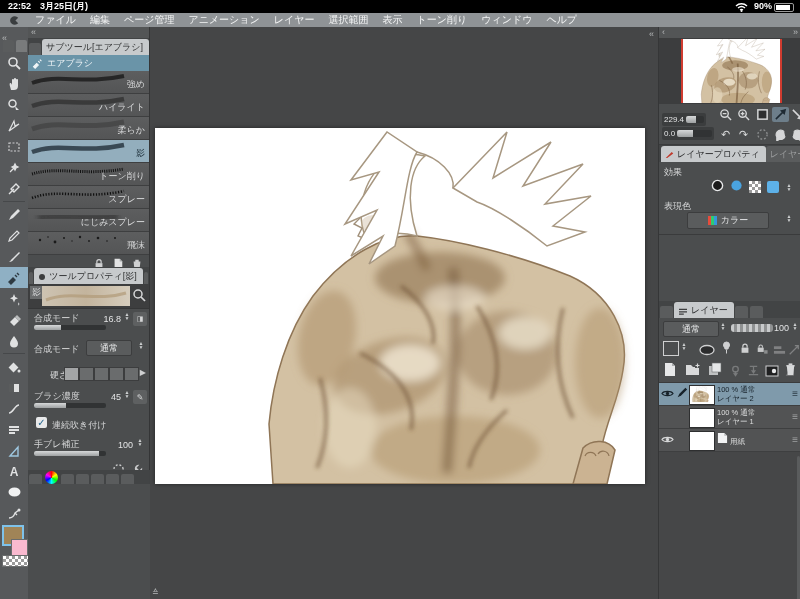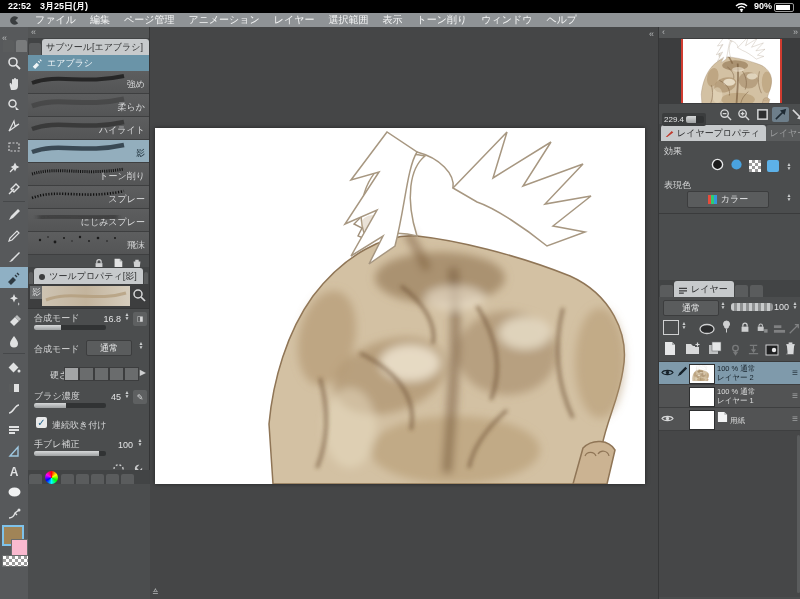--- a/index.html
+++ b/index.html
@@ -324,29 +324,29 @@
     </div>
 
     <div class="strow">
       <svg width="100" height="16" viewBox="0 0 100 16">
           <path d="M4,12 C30,2 55,14 96,5" fill="none" stroke="#1d1d1d" stroke-width="4" opacity=".85"></path>
         </svg>
       <span class="nm">強め</span>
     </div>
     <div class="strow">
       <svg width="100" height="16" viewBox="0 0 100 16">
-          <path d="M4,12 C30,2 55,14 96,5" fill="none" stroke="#3a3a3a" stroke-width="5" opacity=".55"></path>
-        </svg>
-      <span class="nm">柔らか</span>
+          <path d="M4,12 C30,2 55,14 96,5" fill="none" stroke="#2c2c2c" stroke-width="4.5" opacity=".7"></path>
+        </svg>
+      <span class="nm">ハイライト</span>
     </div>
     <div class="strow">
       <svg width="100" height="16" viewBox="0 0 100 16">
-          <path d="M4,12 C30,2 55,14 96,5" fill="none" stroke="#2c2c2c" stroke-width="4.5" opacity=".7"></path>
-        </svg>
-      <span class="nm">ハイライト</span>
+          <path d="M4,12 C30,2 55,14 96,5" fill="none" stroke="#3a3a3a" stroke-width="5" opacity=".55"></path>
+        </svg>
+      <span class="nm">柔らか</span>
     </div>
     <div class="strow sel">
       <svg width="100" height="16" viewBox="0 0 100 16">
           <path d="M4,12 C30,2 55,14 96,5" fill="none" stroke="#23303a" stroke-width="4.5" opacity=".8"></path>
         </svg>
       <span class="nm">影</span>
     </div>
     <div class="strow">
       <svg width="100" height="16" viewBox="0 0 100 16">
           <path d="M4,11 C30,3 55,13 96,6" fill="none" stroke="#111" stroke-width="3" stroke-dasharray="1 1.2"></path>
@@ -552,20 +552,45 @@
           </svg>
         </span>
       <span class="abs navbtn press" style="left:113px;top:3px">
           <svg width="13" height="13" viewBox="0 0 14 14">
             <path d="M2,12 L12,2 M12,2 l-4,1 l3,3 Z" stroke="#1e2a33" stroke-width="1.6" fill="#1e2a33"></path>
           </svg>
         </span>
       <span class="abs navbtn" style="left:130px;top:3px">
           <svg width="13" height="13" viewBox="0 0 14 14">
             <path d="M2,2 L12,12 M12,12 l-1,-4 l-3,3 Z" stroke="#d6d7d8" stroke-width="1.6" fill="#d6d7d8"></path>
+          </svg>
+        </span>
+    </div>
+    <div style="position:relative;height:20px;border-bottom:1px solid #3a3b3c">
+      <div class="abs field" style="left:3px;top:3px;width:52px;height:13px">
+        <span class="val" style="font-size:8px">0.0</span>
+        <div class="slider" style="flex:1;margin-left:2px;height:7px">
+            <div class="fill" style="width:45%"></div>
+          </div>
+      </div>
+      <span class="abs navbtn" style="left:58px;top:3px;font-size:11px">↶</span>
+      <span class="abs navbtn" style="left:76px;top:3px;font-size:11px">↷</span>
+      <span class="abs navbtn" style="left:95px;top:3px">
+          <svg width="13" height="13" viewBox="0 0 14 14">
+            <circle cx="7" cy="7" r="5" fill="none" stroke="#8d8f90" stroke-width="1.4" stroke-dasharray="2 2"></circle>
+          </svg>
+        </span>
+      <span class="abs navbtn" style="left:113px;top:3px">
+          <svg width="13" height="13" viewBox="0 0 14 14">
+            <path d="M11,4 A5,5 0 1 0 12,9 M3,10 l3,2 l-3,2 Z" stroke="#d6d7d8" fill="#d6d7d8" stroke-width="1.3"></path>
+          </svg>
+        </span>
+      <span class="abs navbtn" style="left:130px;top:3px">
+          <svg width="13" height="13" viewBox="0 0 14 14">
+            <path d="M3,4 A5,5 0 1 1 2,9 M11,10 l-3,2 l3,2 Z" stroke="#d6d7d8" fill="#d6d7d8" stroke-width="1.3"></path>
           </svg>
         </span>
     </div>
 
     <div class="tabrow">
       <span class="minitab"></span>
       <span class="tab">
         <svg width="9" height="8" viewBox="0 0 12 10">
             <path d="M1,9 L9,1 L11,3 L3,9 Z" fill="#c0392b"></path>
           </svg>

